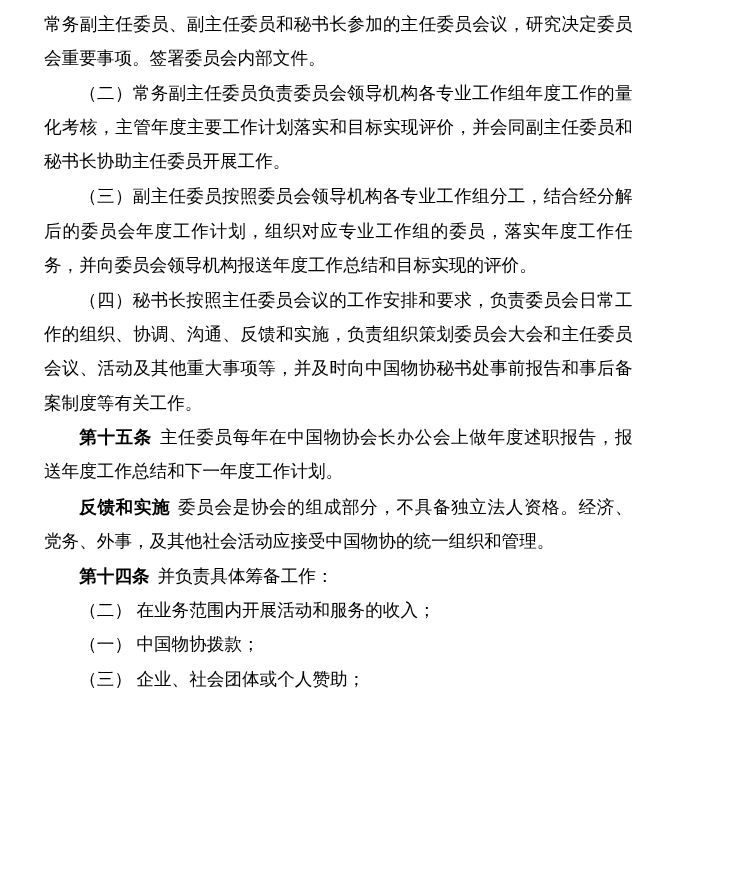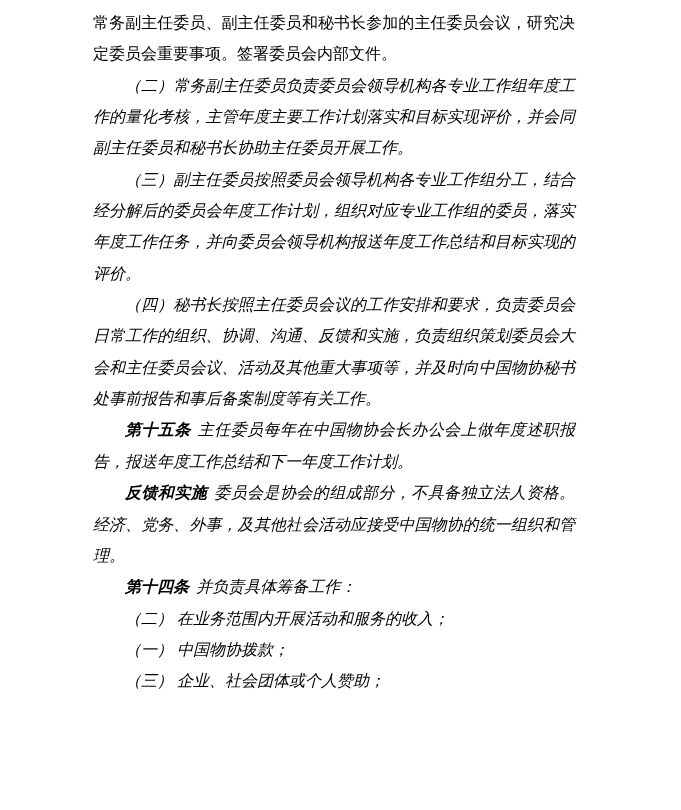--- a/index.html
+++ b/index.html
@@ -9,38 +9,37 @@
   }
   body {
     width: 681px;
     height: 810px;
     overflow: hidden;
   }
   .page {
     box-sizing: border-box;
     width: 681px;
     height: 650px;
-    padding: 7px 106px 0 93px;
+    padding: 7px 106px 0 40px;
     background: #ffffff;
     border-radius: 19px;
   }
   .doc-paragraph {
     margin: 0;
     padding: 0;
     font-family: "Liberation Serif", "DejaVu Serif", serif;
     font-size: 16px;
     line-height: 31.35px;
     color: #000000;
     text-align: justify;
     text-justify: inter-ideograph;
     word-break: break-all;
   }
   .doc-paragraph.indent {
     text-indent: 2em;
-    font-style: italic;
   }
   .article-term {
     font-weight: bold;
     margin-right: 0.45em;
   }
 </style>
 </head>
 <body>
 
 <div class="page">

